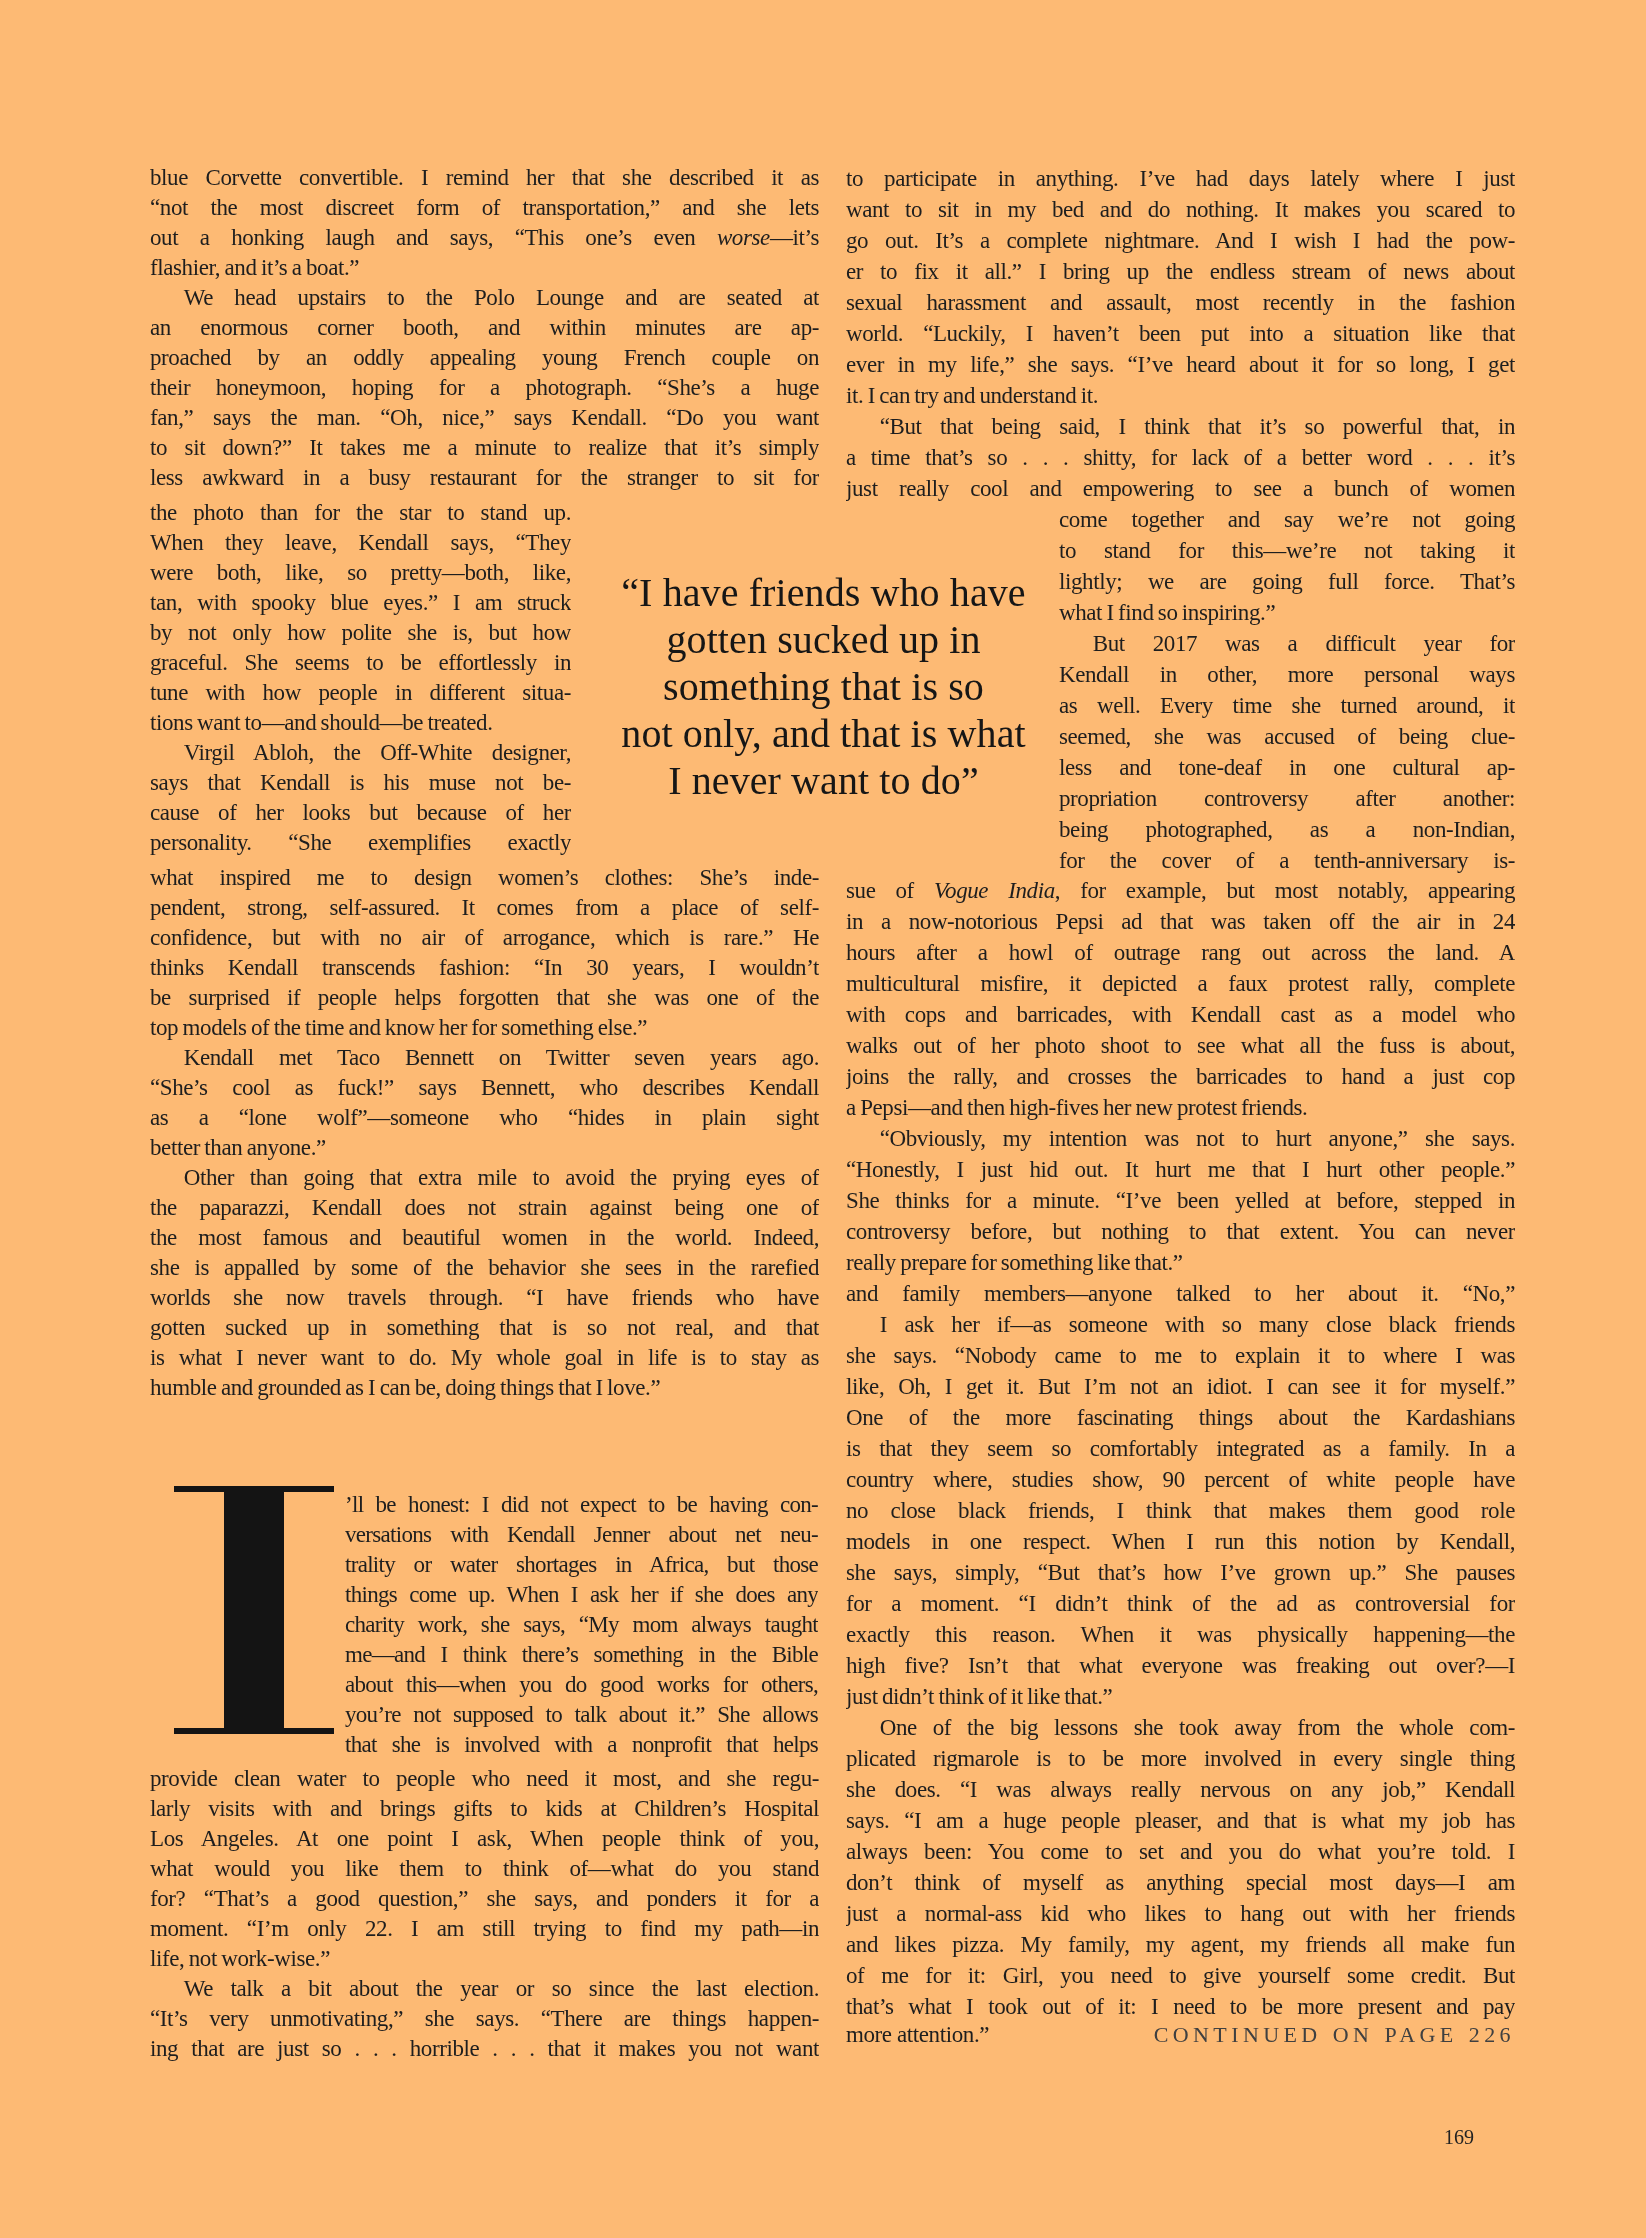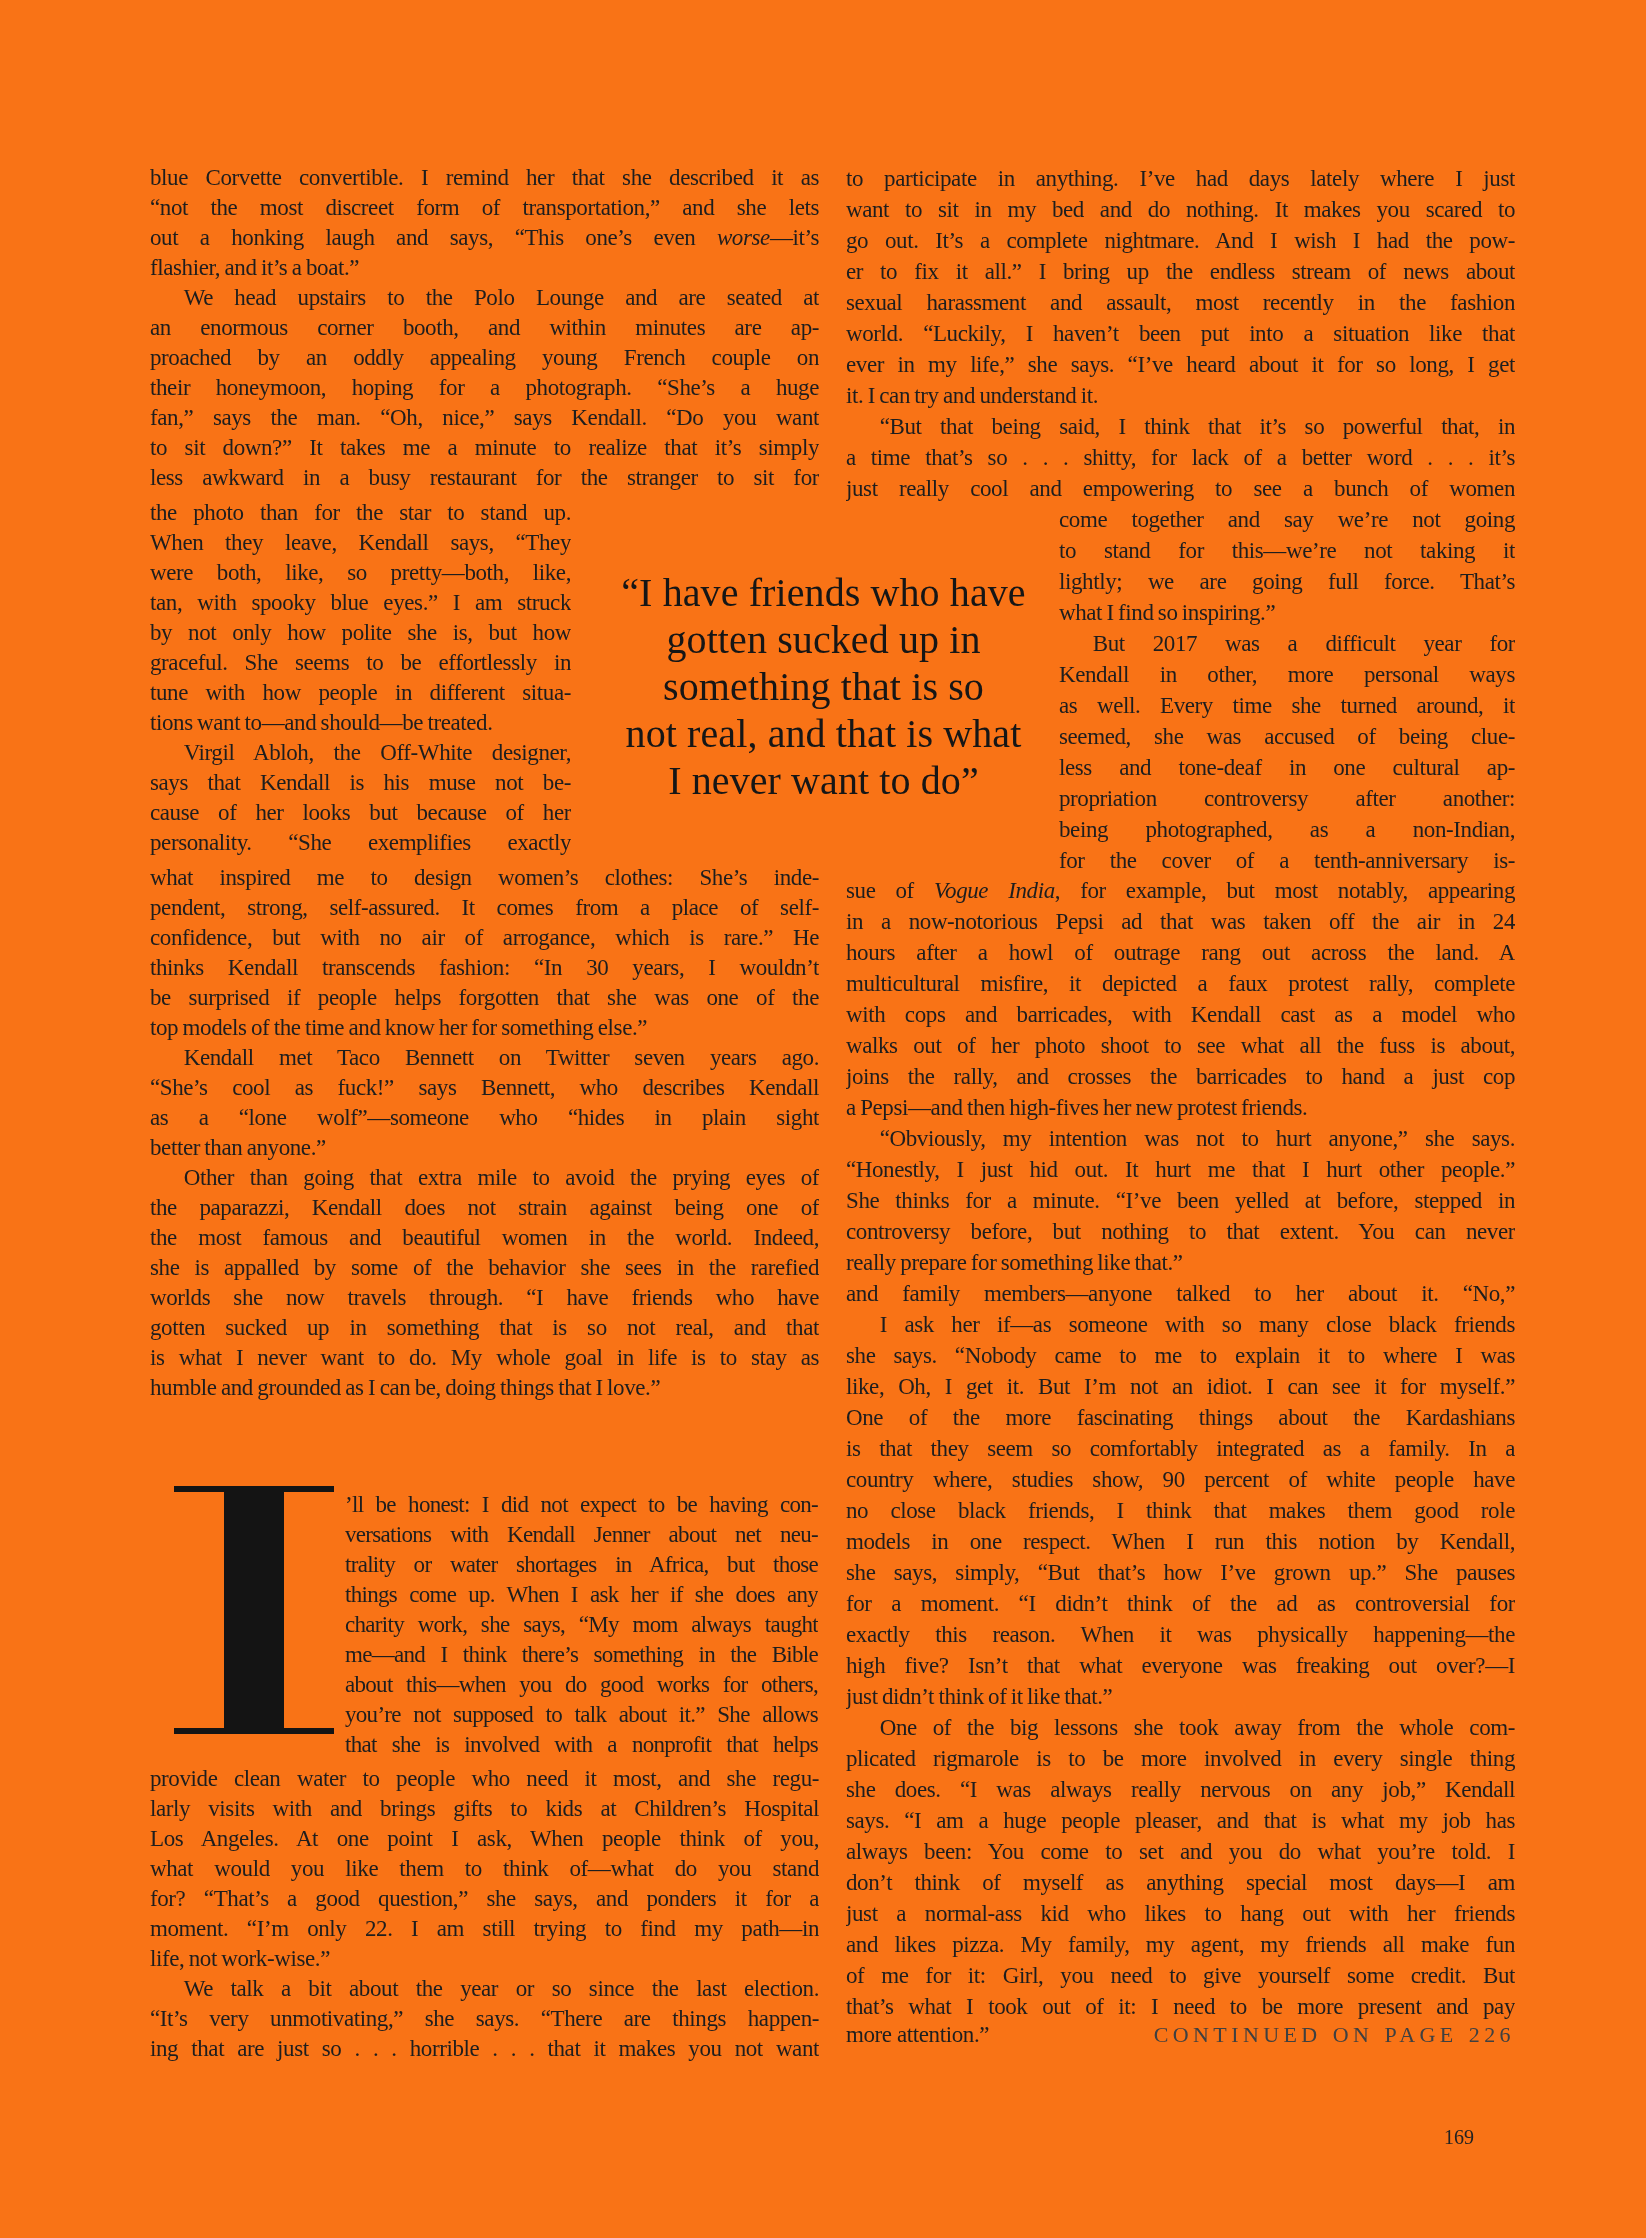--- a/index.html
+++ b/index.html
@@ -1,20 +1,20 @@
 <!DOCTYPE html>
 <html style="font-size:10px"><head>
 <meta charset="utf-8">
 <style>
   html, body { margin: 0; padding: 0; background: #e9e9e9; }
   #page {
     position: relative;
     width: 1646px;
     height: 2239px;
-    background: #f97316;
+    background: #fdba74;
     font-family: "Liberation Serif", "DejaVu Serif", serif;
     color: #1e1e1e;
     overflow: hidden;
   }
   
   .seg { position: absolute; }
   .line {
     text-align: justify;
     height: 30px;
     line-height: 30px;
@@ -230,20 +230,20 @@
 
   <div id="last-line">
     <span class="last-text">more attention.”</span>
     <span id="continued">CONTINUED ON PAGE 226</span>
   </div>
 
   <div id="pull-quote">
       <div class="qline">“I have friends who have</div>
       <div class="qline">gotten sucked up in</div>
       <div class="qline">something that is so</div>
-      <div class="qline">not real, and that is what</div>
+      <div class="qline">not only, and that is what</div>
       <div class="qline">I never want to do”</div>
     </div>
 
   <div id="page-number">169</div>
 
 </div>
 
 
 </body></html>

